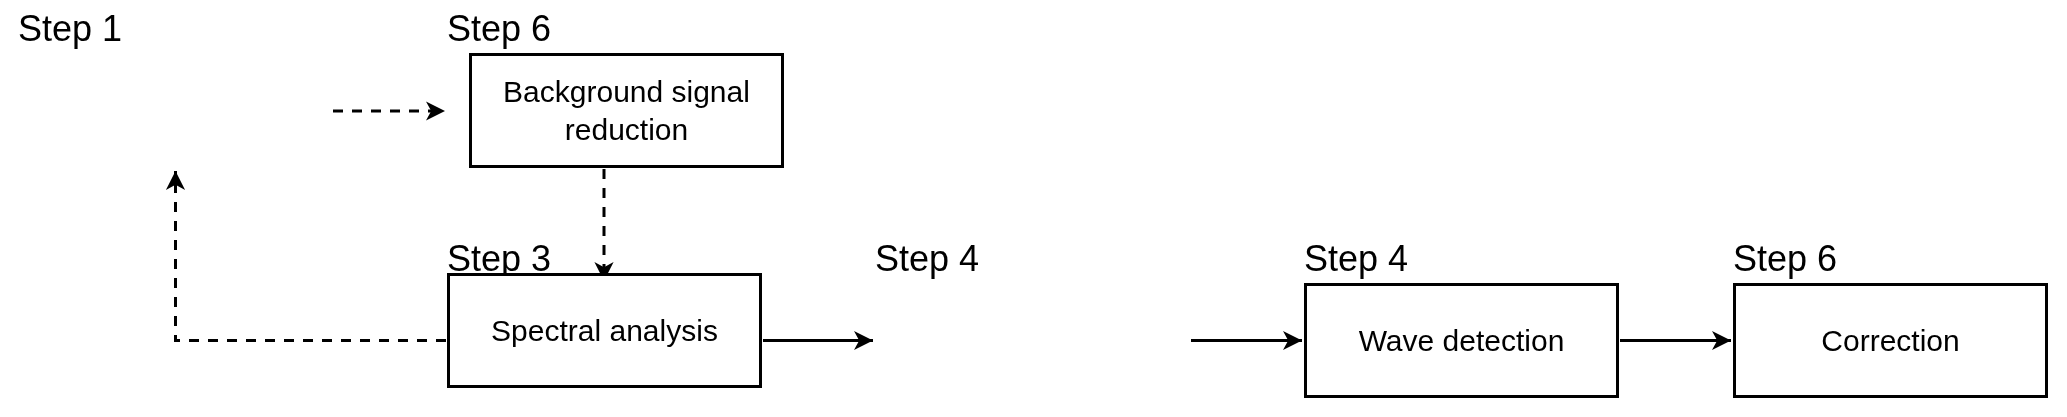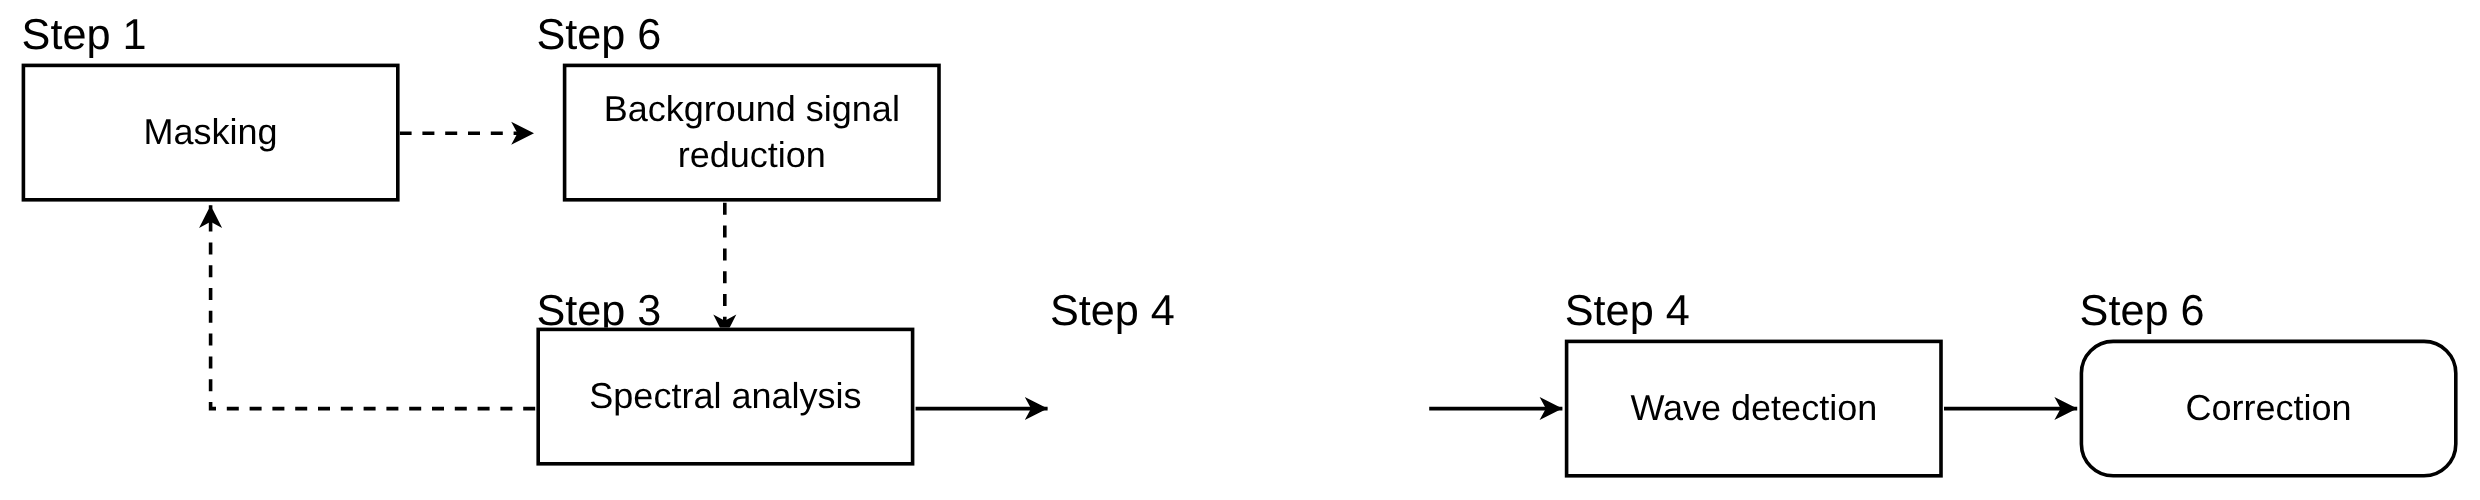--- a/index.html
+++ b/index.html
@@ -59,21 +59,21 @@
   #lbl2 { left: 447px;  top: 13px; }
   #box2 { left: 447px;  top: 53px; margin-left: 22px; }
   
   #lbl3 { left: 447px;  top: 243px; }
   #box3 { left: 447px;  top: 273px; }
   #lbl4 { left: 875px;  top: 243px; }
   #box4 { left: 875px;  top: 283px; }
   #lbl5 { left: 1304px; top: 243px; }
   #box5 { left: 1304px; top: 283px; }
   #lbl6 { left: 1733px; top: 243px; }
-  #box6 { left: 1733px; top: 283px; border-radius: 28px; }
+  #box6 { left: 1733px; top: 283px; }
 </style>
 </head>
 <body>
 
 <div class="canvas">
 
   <svg class="edges" viewBox="0 0 2067 417" xmlns="http://www.w3.org/2000/svg">
     <defs>
       <marker id="arrowhead" viewBox="0 0 12 12" refX="10.5" refY="6" markerWidth="8" markerHeight="8" orient="auto" markerUnits="strokeWidth">
         <path d="M 1 1.2 L 10.5 6 L 1 10.8 L 3.6 6 Z" fill="#000000"></path>
@@ -81,21 +81,20 @@
     </defs>
     <path class="edge dashed" marker-end="url(#arrowhead)" d="M 333 111 L 445 111"></path>
     <path class="edge dashed" marker-end="url(#arrowhead)" d="M 604 169 L 604 281"></path>
     <path class="edge dashed" marker-end="url(#arrowhead)" d="M 446 340.5 L 175.5 340.5 L 175.5 171"></path>
     <path class="edge" marker-end="url(#arrowhead)" d="M 763 340.5 L 873 340.5"></path>
     <path class="edge" marker-end="url(#arrowhead)" d="M 1191 340.5 L 1302 340.5"></path>
     <path class="edge" marker-end="url(#arrowhead)" d="M 1620 340.5 L 1731 340.5"></path>
   </svg>
 
   <div class="step-label" id="lbl1">Step 1</div>
-  <div class="box" id="box1">Masking</div>
 
   <div class="step-label" id="lbl2">Step 6</div>
   <div class="box" id="box2">Background signal reduction</div>
 
   <div class="step-label" id="lbl3">Step 3</div>
   <div class="box" id="box3">Spectral analysis</div>
 
   <div class="step-label" id="lbl4">Step 4</div>
 
   <div class="step-label" id="lbl5">Step 4</div>

